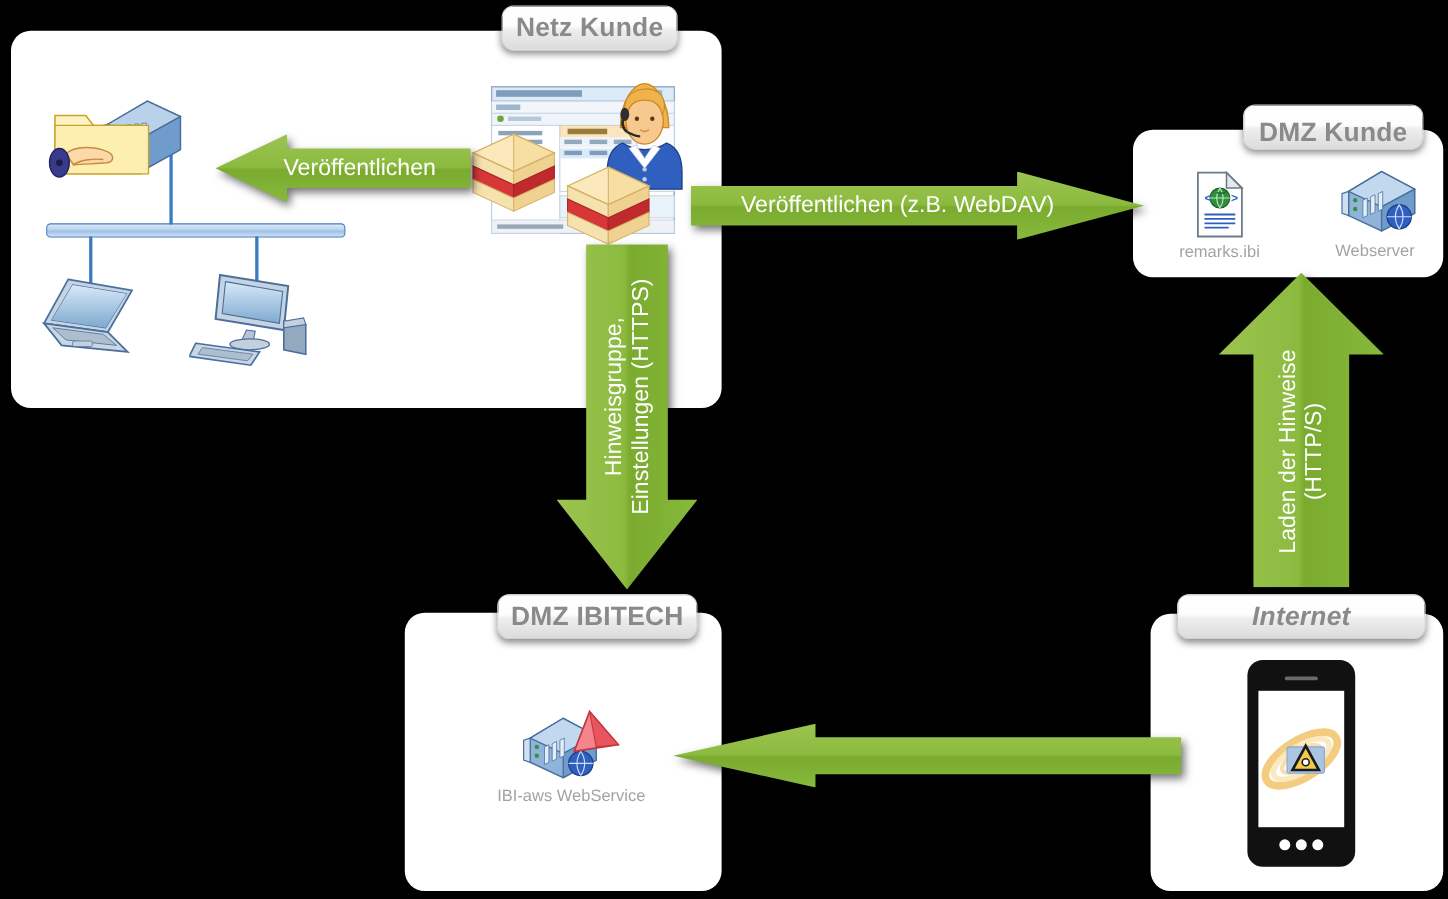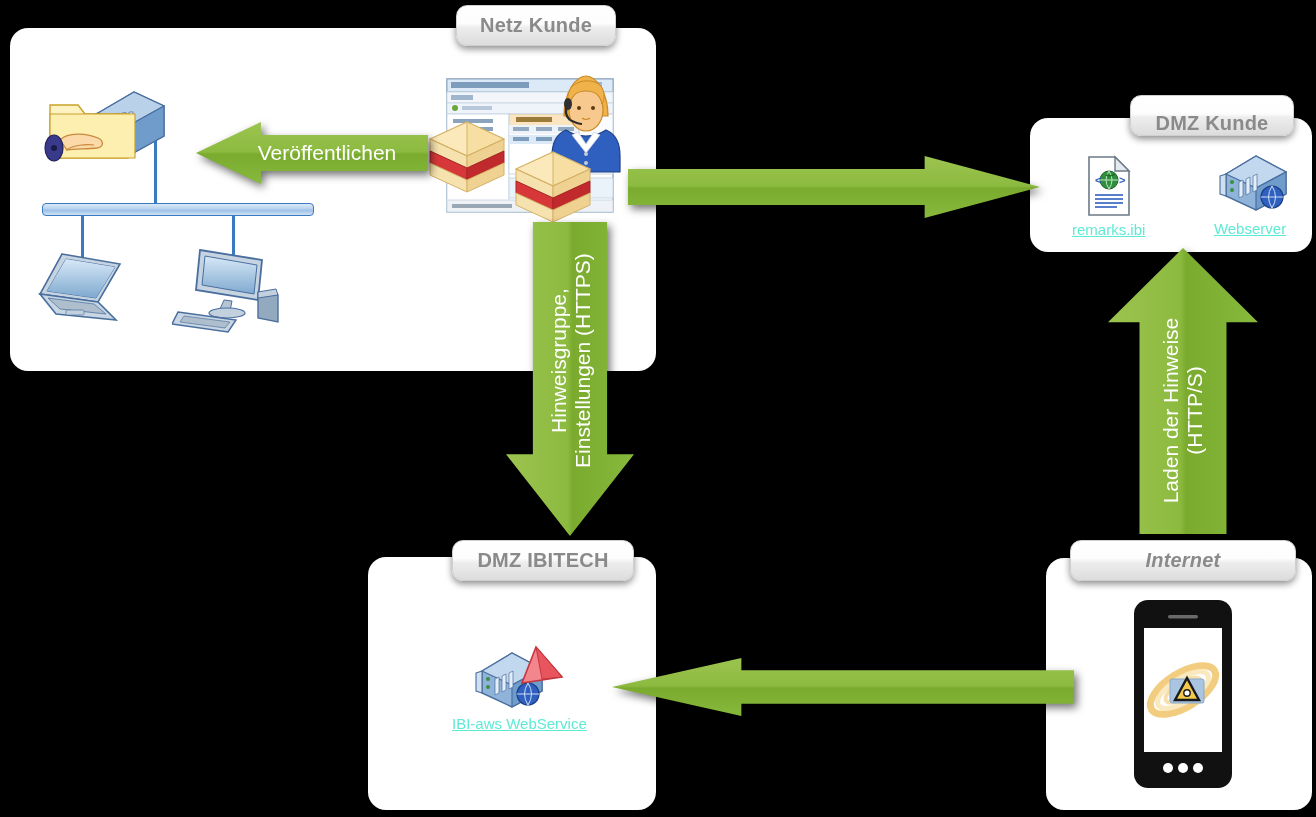--- a/index.html
+++ b/index.html
@@ -28,21 +28,21 @@
   .zone-pill {
     position: absolute;
     display: flex;
     align-items: center;
     justify-content: center;
     border-radius: 11px;
     background: linear-gradient(to bottom, #ffffff 0%, #fdfdfd 45%, #ededed 55%, #dcdcdc 100%);
     border: 1px solid #cfcfcf;
     color: #8a8a8a;
     font-weight: bold;
-    font-size: 20px;
+    font-size: 24px;
     letter-spacing: .2px;
     box-shadow: 0 3px 7px rgba(0,0,0,0.45);
     white-space: nowrap;
     z-index: 40;
   }
 
   
   .arrow {
     position: absolute;
     display: flex;
@@ -87,24 +87,23 @@
   .icon-block {
     position: absolute;
     display: flex;
     flex-direction: column;
     align-items: center;
     z-index: 10;
   }
   .icon-caption {
     margin-top: 4px;
     font-size: 15px;
-    color: #5eead4;
+    color: #a3a3a3;
     white-space: nowrap;
     text-align: center;
-    text-decoration: underline;
   }
   .net-line { position: absolute; background: #3a7ac0; z-index: 5; }
   .net-bus {
     position: absolute;
     border-radius: 4px;
     background: linear-gradient(to bottom,#dce9f7 0%,#b7d2ef 45%,#9cc0e6 55%,#cfe1f5 100%);
     border: 1px solid #3a7ac0;
     z-index: 6;
   }
   svg { display: block; }
@@ -363,20 +362,21 @@
     </svg>
   </div>
 
   <div class="arrow arrow-left" style="left:196px; top:122px; width:232px; height:62px;">
     <div class="arrow-bg"></div>
     <div class="arrow-label" style="margin-left:30px;">Veröffentlichen</div>
   </div>
 
   <div class="arrow arrow-right" style="left:628px; top:156px; width:412px; height:62px;">
     <div class="arrow-bg"></div>
+    <div class="arrow-label" style="margin-right:36px;">Veröffentlichen (z.B. WebDAV)</div>
   </div>
 
   <div class="arrow arrow-down" style="left:506px; top:222px; width:128px; height:314px;">
     <div class="arrow-bg"></div>
     <div class="arrow-label vertical" style="margin-bottom:36px;">
       <div>Hinweisgruppe,</div>
       <div>Einstellungen (HTTPS)</div>
     </div>
   </div>
 

